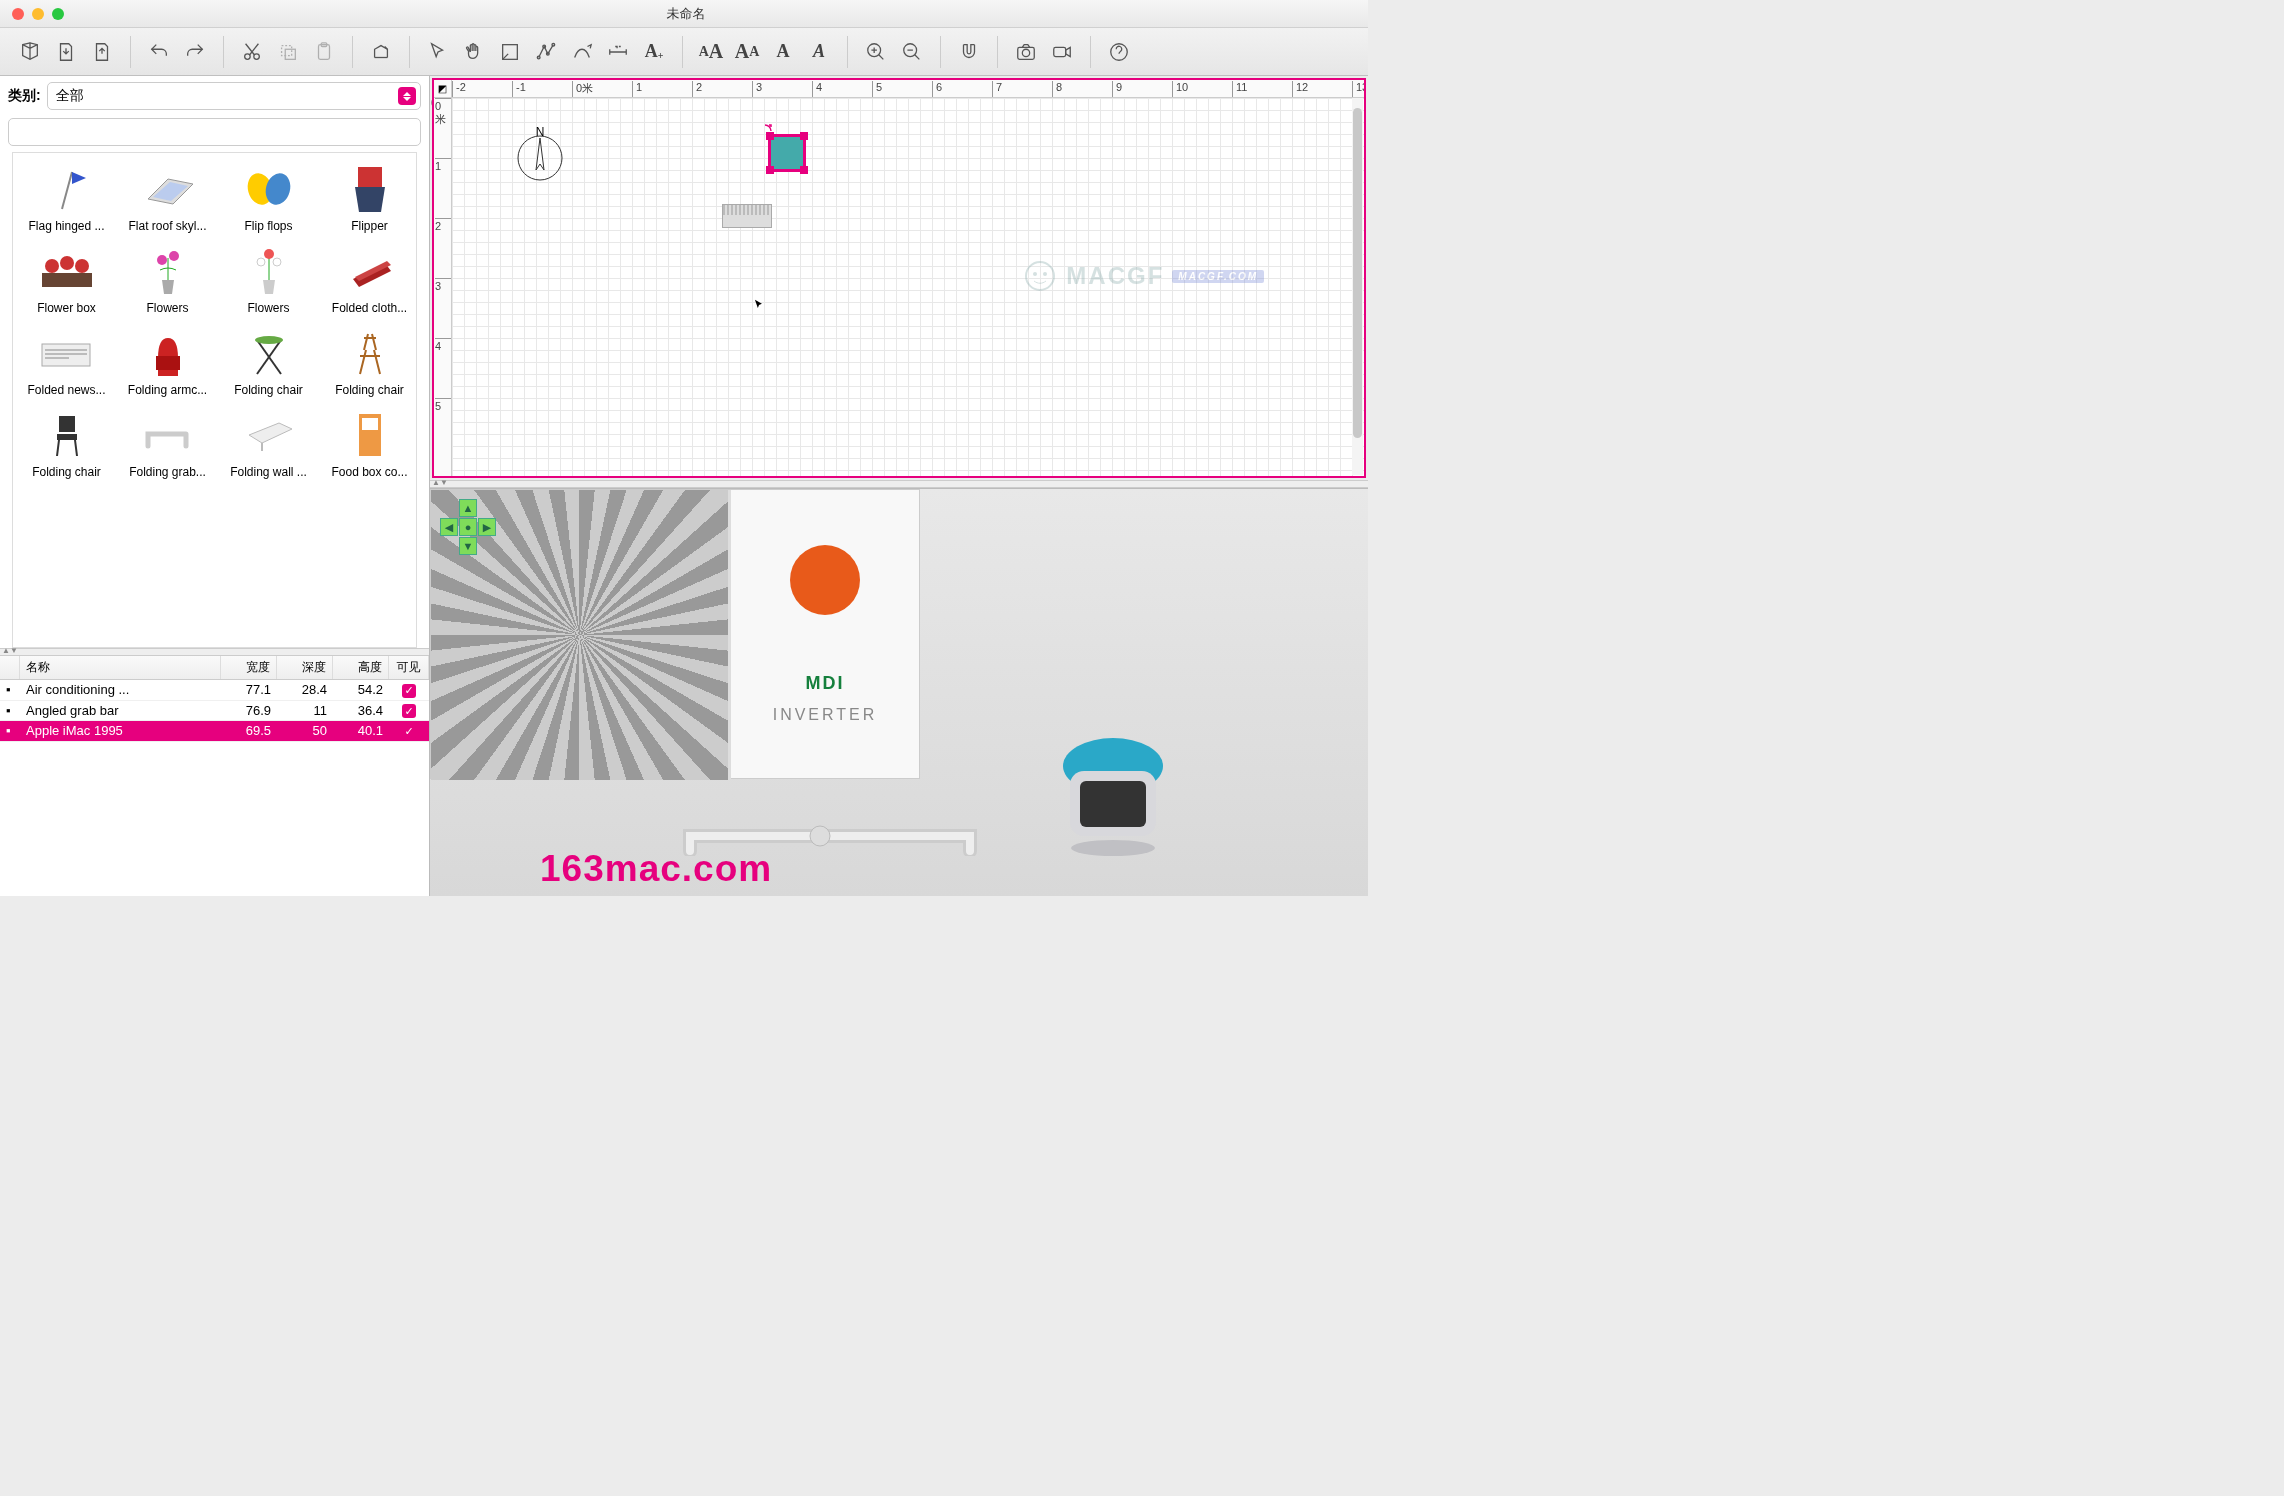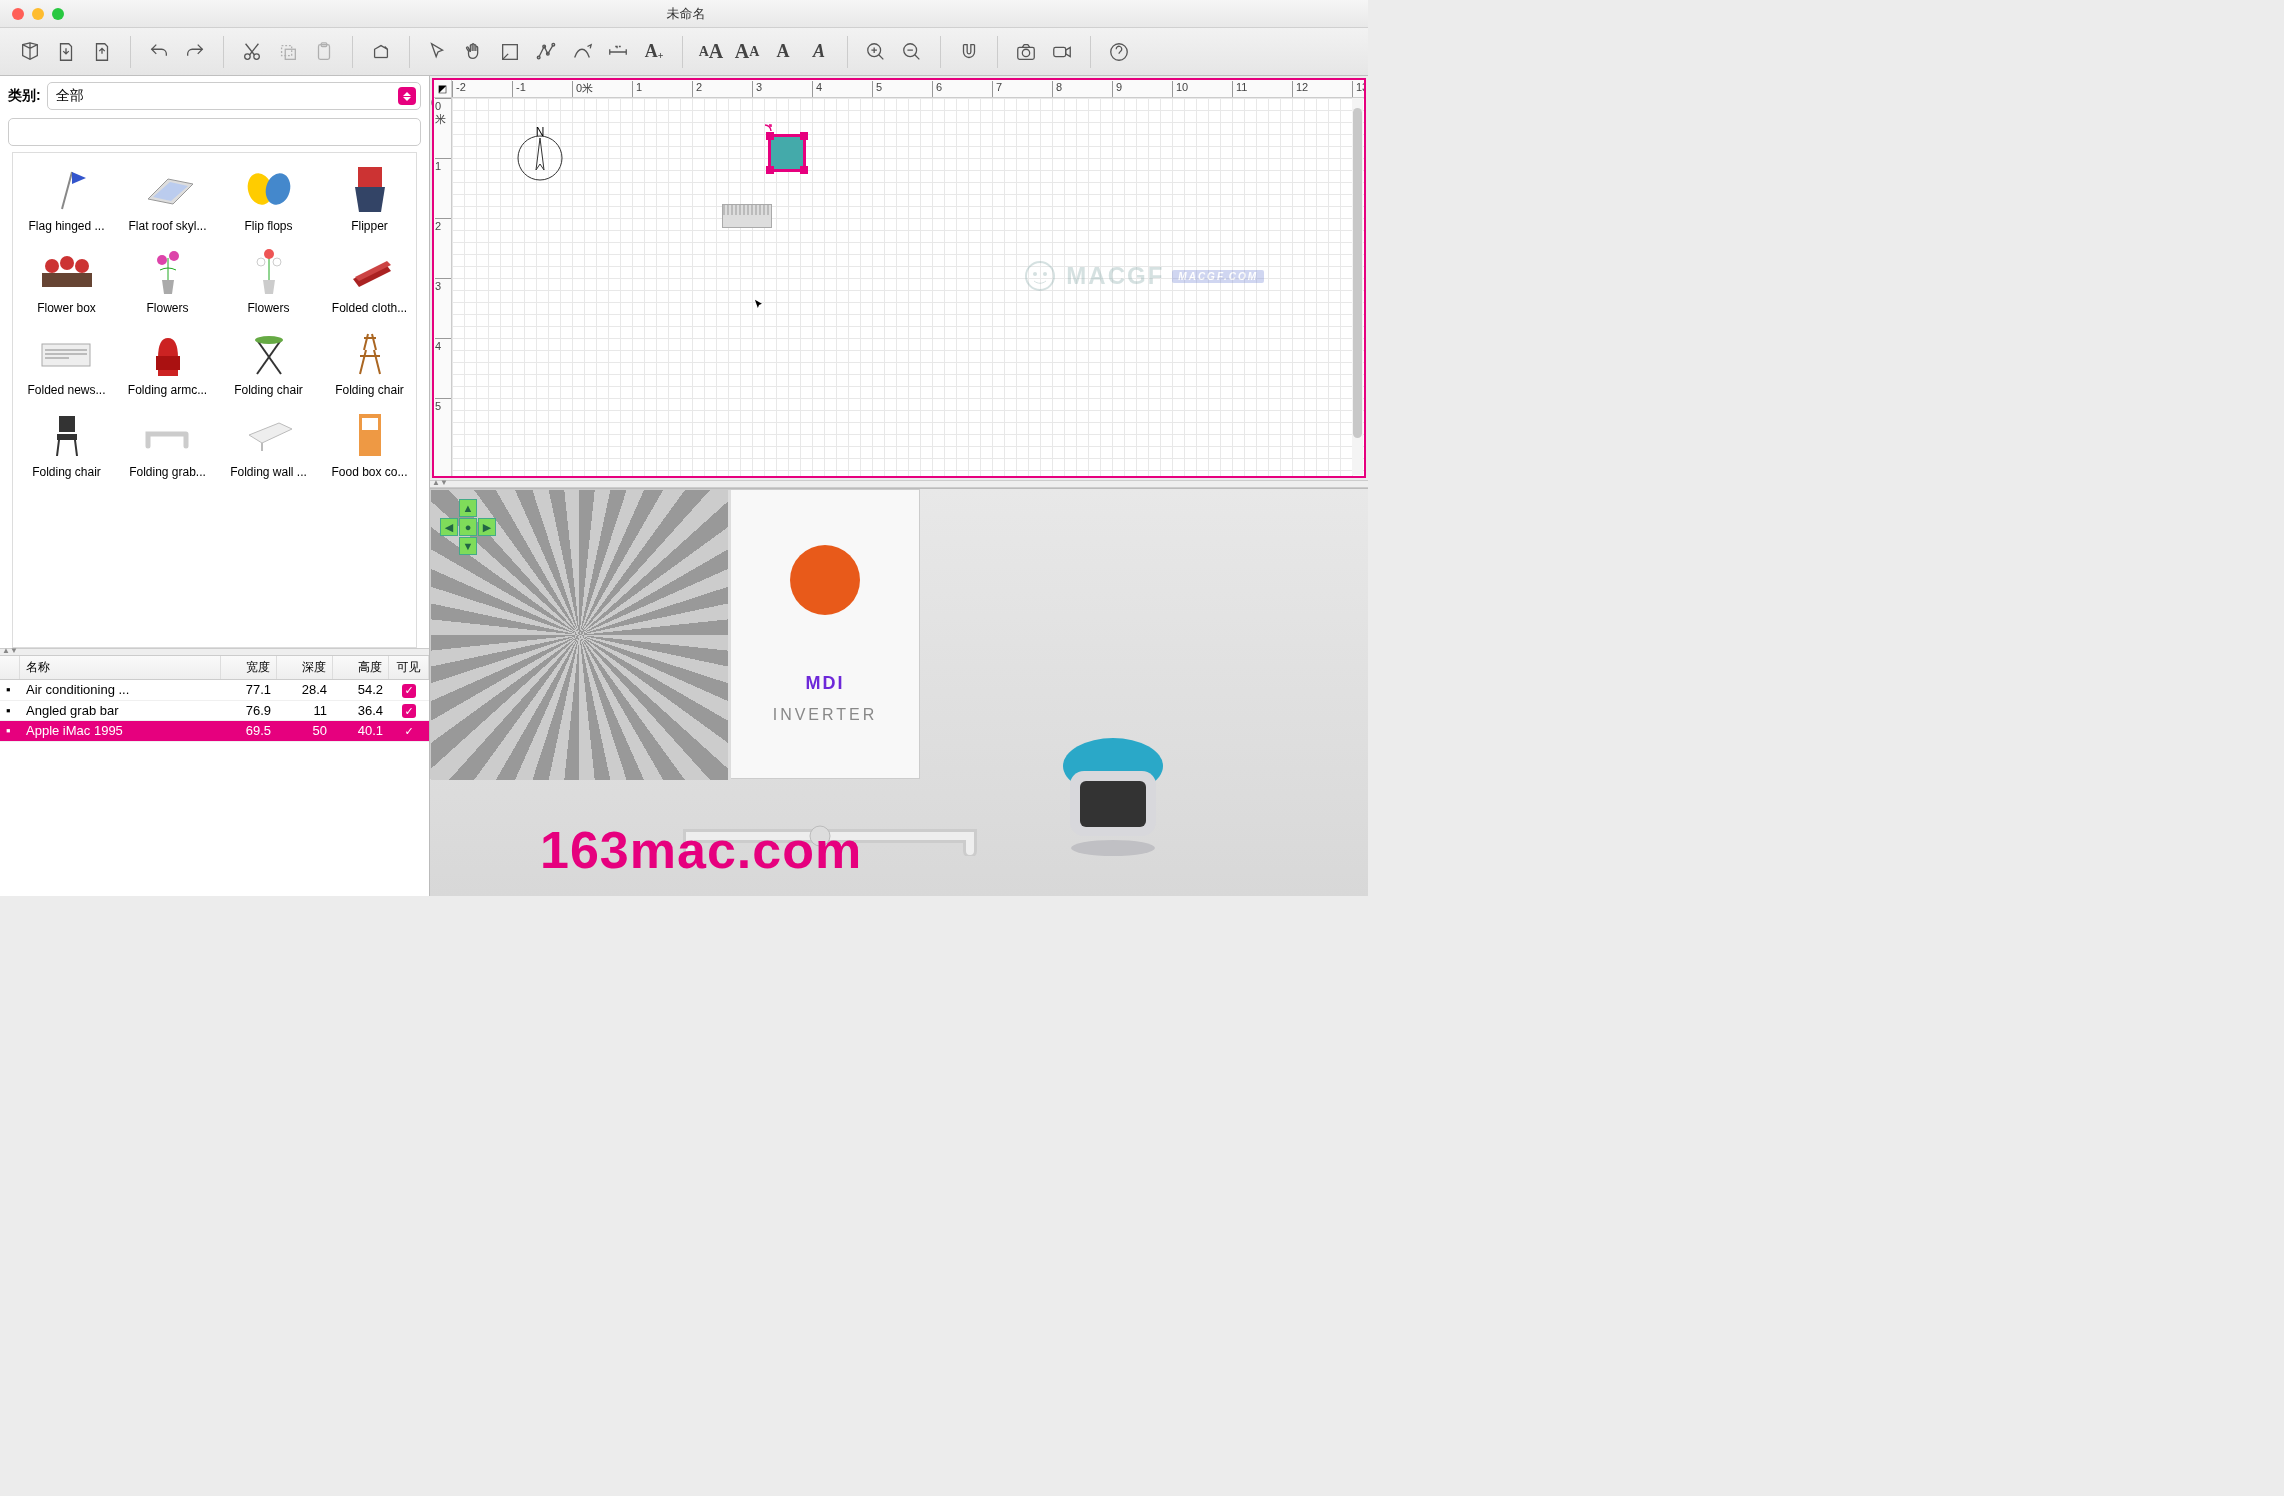--- a/index.html
+++ b/index.html
@@ -73,25 +73,25 @@
 
 .view3d { flex: 1; background: linear-gradient(#e8e8e8,#d8d8d8); position: relative; overflow:hidden; border-top:1px solid #bbb;}
 .navpad { position:absolute; top:10px; left:10px; width:56px; height:56px;}
 .navpad .btn{ position:absolute; width:18px; height:18px; background:#7fdc5a; border:1px solid #4a8; display:flex; align-items:center; justify-content:center; font-size:11px; color:#264;}
 .ac-unit { position:absolute; left:0; top:0; width:490px; height:290px; background:#f8f8f8; border:1px solid #ccc; display:flex;}
 .fan { width:300px; height:290px; background:
    repeating-conic-gradient(#999 0deg 6deg, #ccc 6deg 12deg);
    border-radius: 0 0 0 0; border-right:3px solid #ddd; clip-path: inset(0 0 0 0);}
 .ac-label { flex:1; display:flex; flex-direction:column; align-items:center; justify-content:center; gap:12px;}
 .mdi-circle{ width:70px; height:70px; border-radius:50%; background:#e85a1a;}
-.mdi-text{ color:#6d28d9; font-weight:bold; font-size:18px; letter-spacing:2px;margin-top:46px;}
+.mdi-text{ color:#15803d; font-weight:bold; font-size:18px; letter-spacing:2px;margin-top:46px;}
 .inv-text{ color:#888; font-size:16px; letter-spacing:3px;}
 .grabbar{ position:absolute; left:240px; bottom:40px; width:320px; height:40px;}
 .imac{ position:absolute; right:200px; bottom:40px; width:110px; height:120px;}
-.wm163{ position:absolute; left:110px; bottom:16px; font-size:52px; font-weight:bold; color:#e6007e; letter-spacing:1px;}
+.wm163{ position:absolute; left:110px; bottom:6px; font-size:37px; font-weight:bold; color:#e6007e; letter-spacing:1px;}
 .scrollbar-v { position:absolute; right:1px; top:18px; bottom:1px; width:11px; background:#f4f4f4;}
 .scrollbar-v .thumb{ position:absolute; left:1px; width:9px; background:#c8c8c8; border-radius:5px;}
 </style>
 </head>
 <body>
 
 <div class="titlebar">
   <div class="traffic">
     <div class="dot red"></div>
     <div class="dot yellow"></div>

